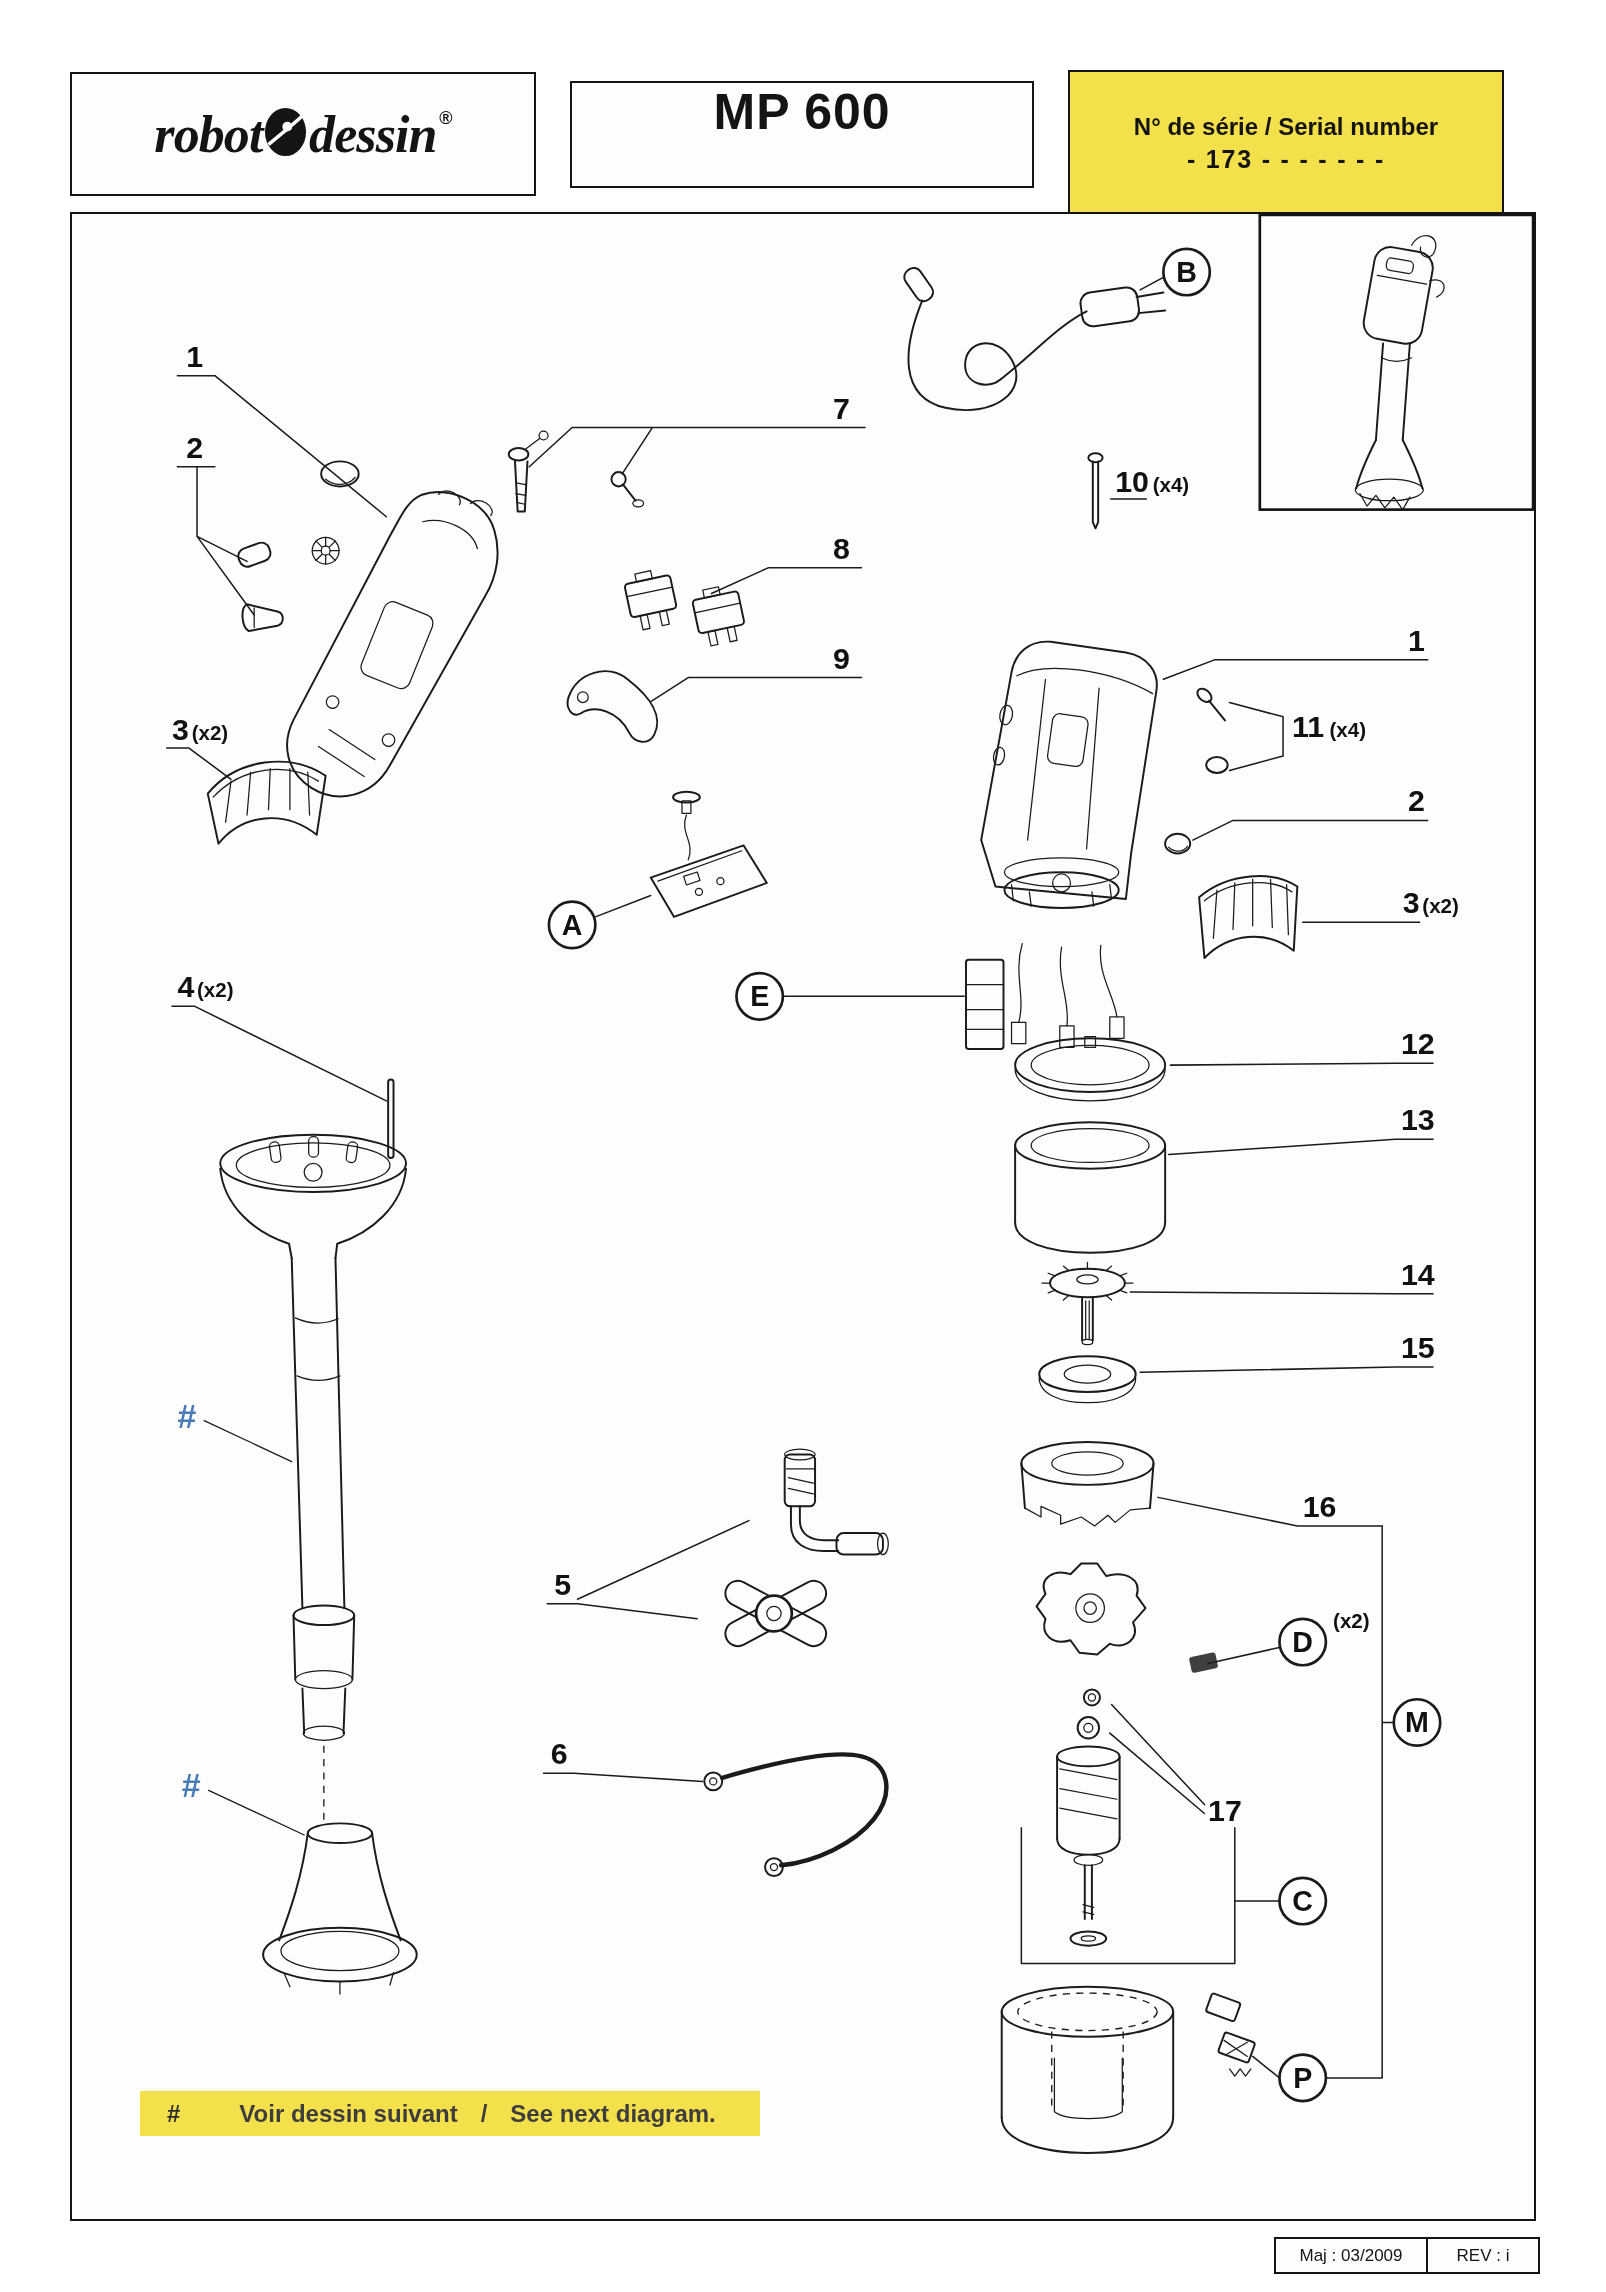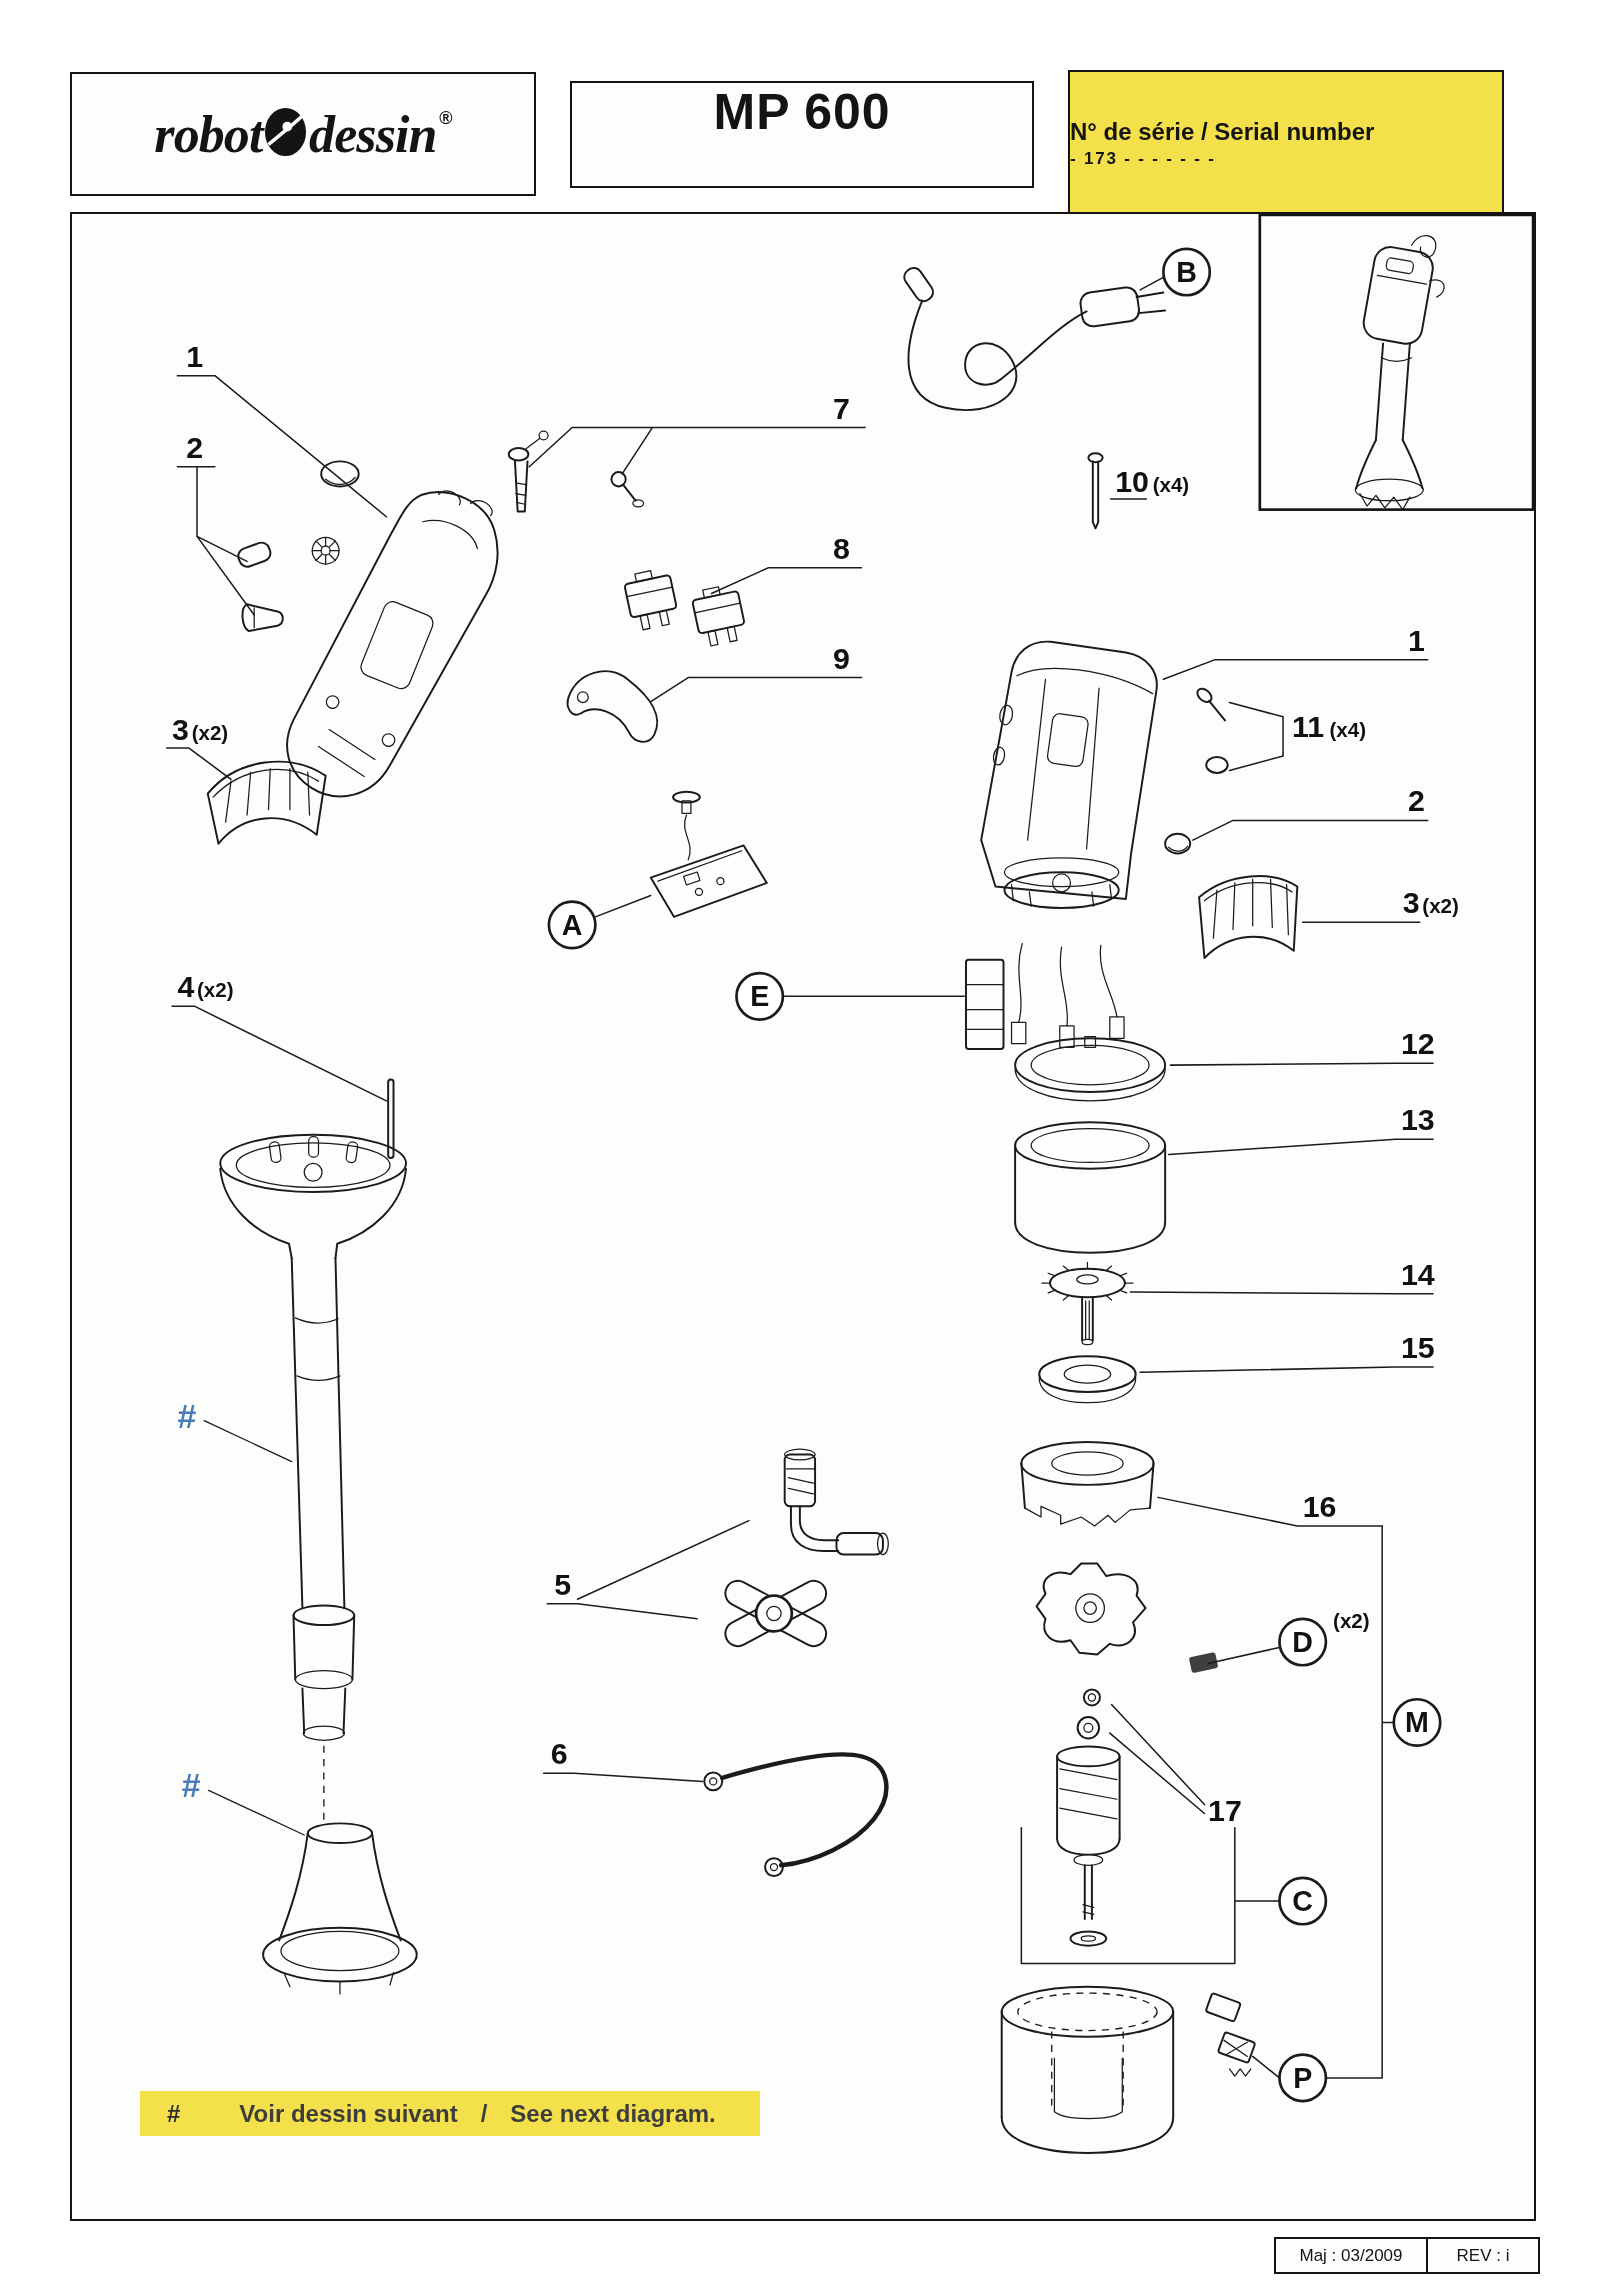--- a/index.html
+++ b/index.html
@@ -5,23 +5,23 @@
   html,body{margin:0;padding:0;background:#e8e8e6;}
   *{box-sizing:border-box;}
   .page{position:relative;width:1607px;height:2293px;background:#ffffff;font-family:"Liberation Sans",sans-serif;color:#141414;overflow:hidden;}
   .box{position:absolute;border:2.7px solid #141414;background:#fdfdfc;}
   .logo-box{left:70px;top:72px;width:466px;height:124px;display:flex;align-items:center;justify-content:center;}
   .logo-wrap{display:flex;align-items:center;font-family:"Liberation Serif",serif;font-style:italic;font-weight:700;font-size:52px;letter-spacing:-0.9px;}
   .logo-oval{margin:0 1.8px;position:relative;top:3.6px;}
   .logo-reg{font-size:18px;font-style:normal;position:relative;top:-16px;margin-left:2.7px;font-family:"Liberation Sans",sans-serif;}
   .model-box{left:570px;top:81px;width:464px;height:107px;display:flex;align-items:flex-start;justify-content:center;}
   .model-title{font-weight:700;font-size:50px;letter-spacing:0.9px;}
-  .serial-box{left:1068px;top:70px;width:436px;height:147px;background:#f3e04b;display:flex;flex-direction:column;align-items:flex-start;justify-content:center;gap:3.6px;}
+  .serial-box{left:1068px;top:70px;width:436px;height:147px;background:#f3e04b;display:flex;flex-direction:column;align-items:center;justify-content:center;gap:3.6px;}
   .serial-label{font-weight:700;font-size:24px;}
-  .serial-value{font-weight:700;font-size:17px;letter-spacing:1.8px;}
+  .serial-value{font-weight:700;font-size:25px;letter-spacing:1.8px;}
   .diagram-box{position:absolute;left:70px;top:212px;width:1466px;height:2009px;border:2.2px solid #141414;background:#fdfdfc;}
   .diagram-box svg{display:block;width:100%;height:100%;}
   .note-bar{position:absolute;left:68px;top:1877px;width:620px;height:45px;background:#f3e04b;display:flex;align-items:center;font-weight:700;font-size:24px;color:#3d3d3d;}
   .note-hash{margin-left:27px;color:#2e2e2e;}
   .note-fr{margin-left:59px;}
   .note-sep{margin-left:23px;}
   .note-en{margin-left:23px;}
   .footer-row{position:absolute;left:1274px;top:2237px;display:flex;}
   .footer-cell{border:2.2px solid #141414;background:#fdfdfc;height:37px;display:flex;align-items:center;justify-content:center;font-size:17px;}
   .footer-maj{width:154px;}

